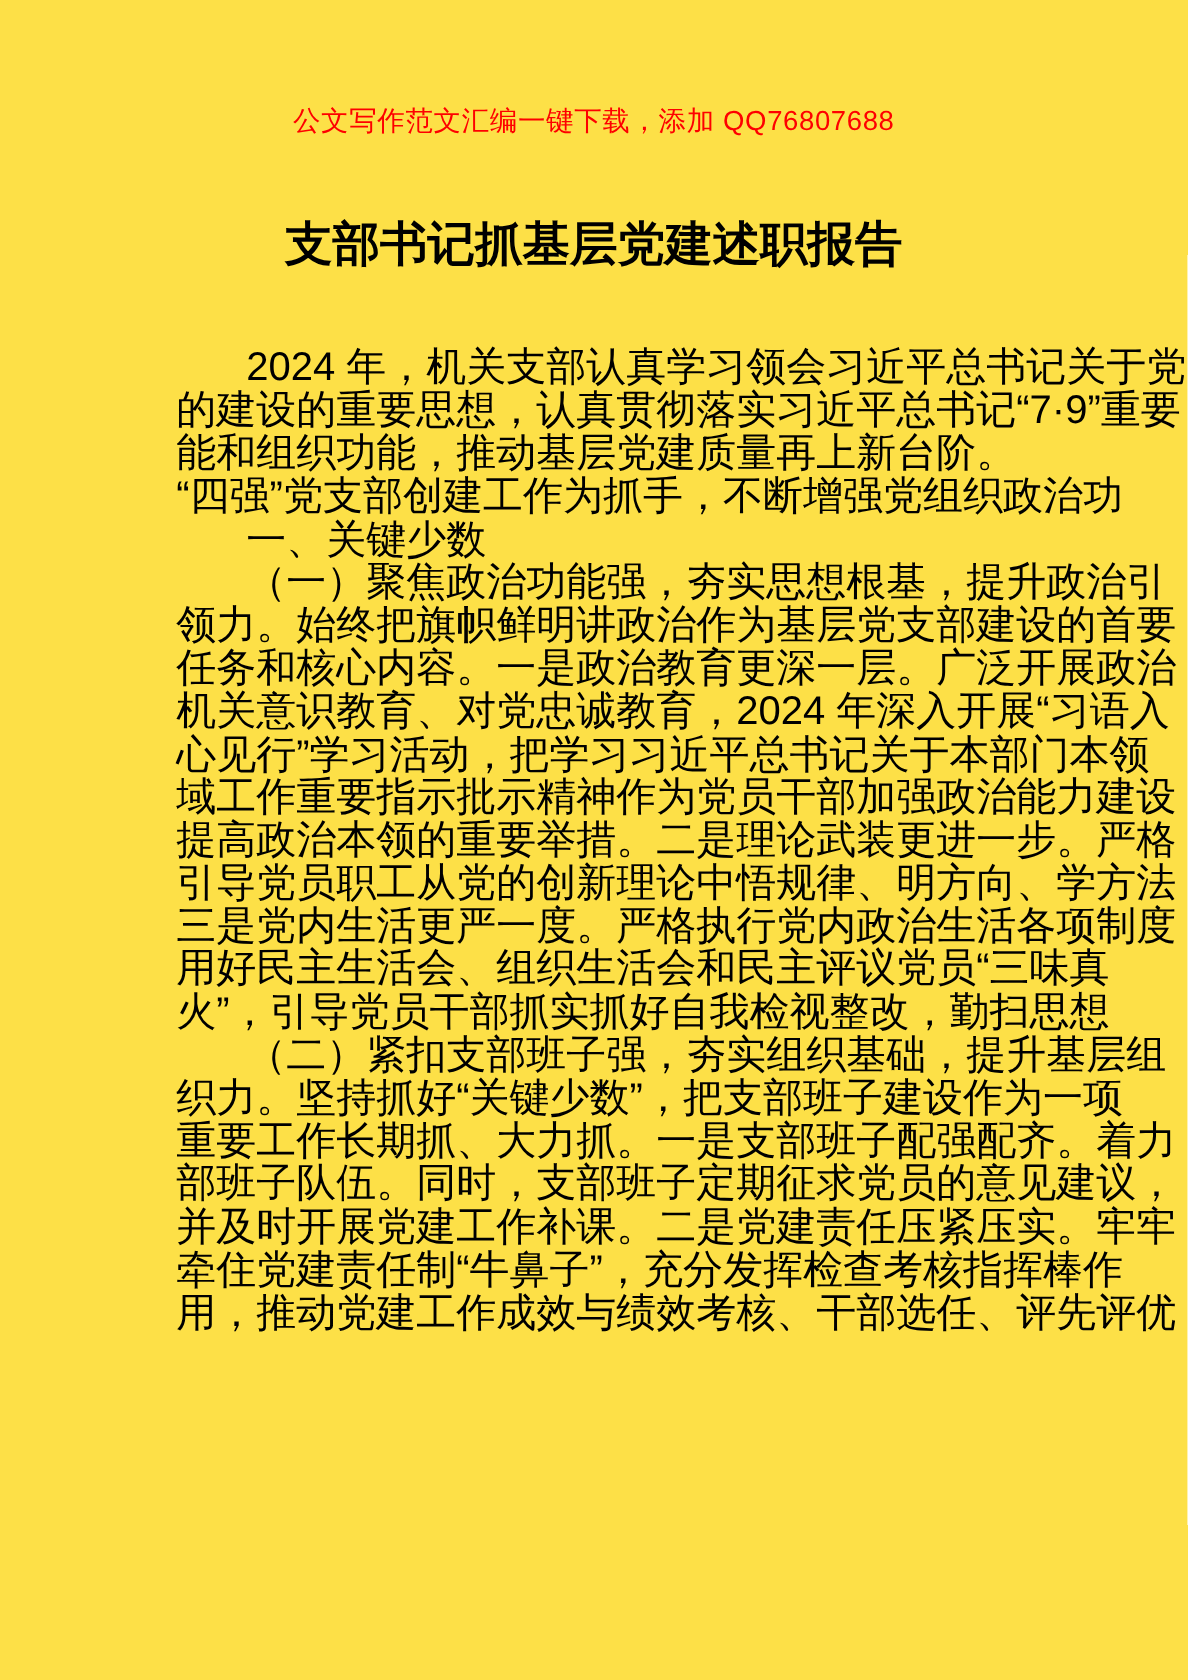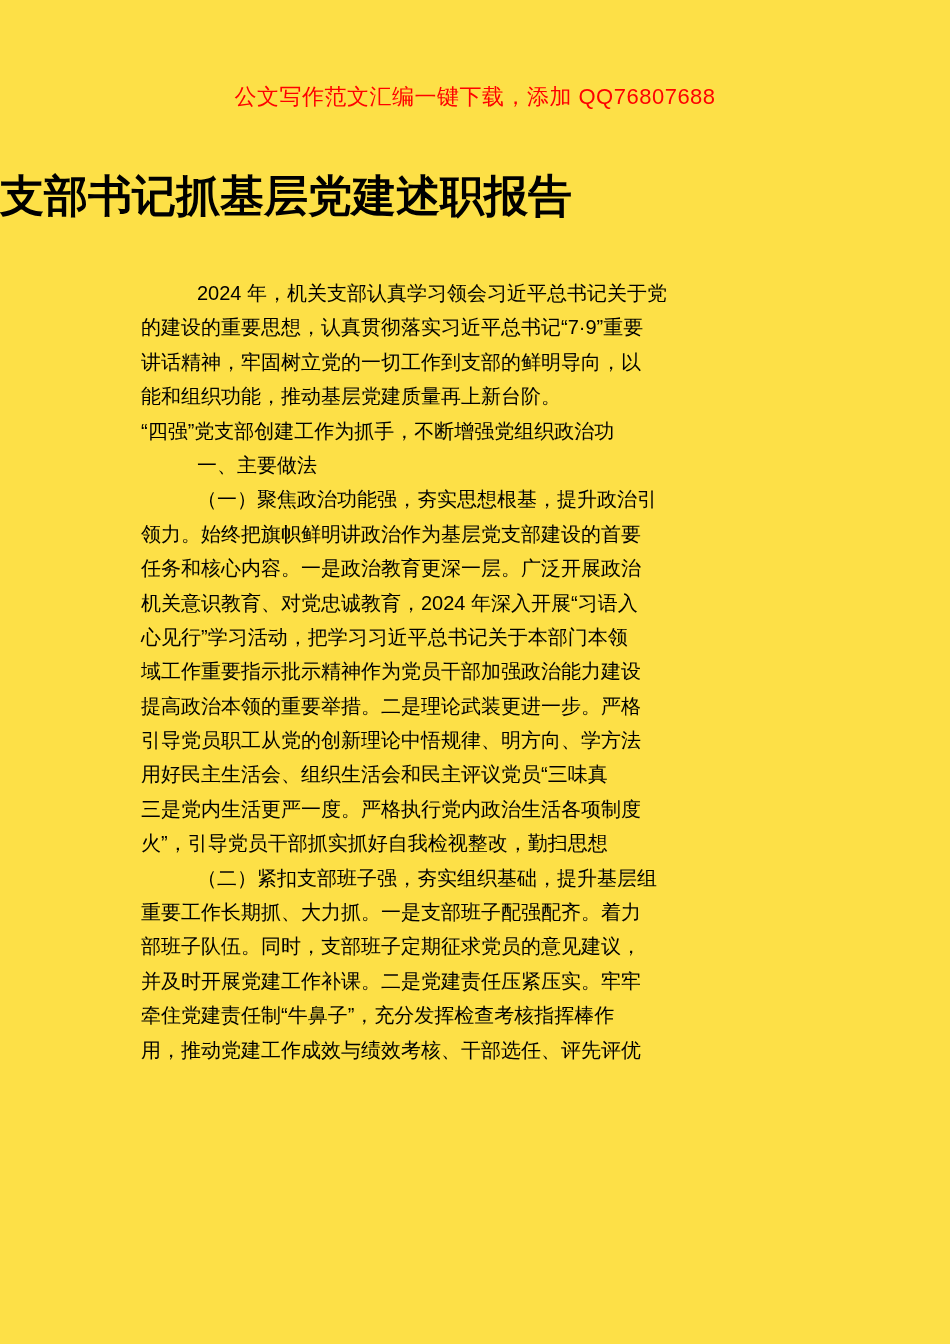--- a/index.html
+++ b/index.html
@@ -24,32 +24,33 @@
     font-size: 22px;
     line-height: 26px;
     font-weight: 400;
     letter-spacing: 0.5px;
   }
   .doc-title {
     position: absolute;
     top: 172px;
     left: 0;
     width: 100%;
-    font-size: 44px;
+    text-align: center;
+    font-size: 38px;
     line-height: 48px;
     font-weight: 700;
     color: #000000;
   }
   .doc-body {
     position: absolute;
     top: 276px;
     left: 141px;
     width: 700px;
     color: #000000;
-    font-size: 20px;
+    font-size: 32px;
   }
   .doc-body .line {
     height: 34.4px;
     line-height: 34.4px;
     white-space: nowrap;
     overflow: visible;
     text-align: justify;
   }
   .doc-body .line.first {
     text-indent: 56px;
@@ -59,35 +60,35 @@
 <body>
 
 <div class="page" style="background: #fde047;">
   <div class="promo" style="color: rgb(254, 0, 0);">公文写作范文汇编一键下载，添加 QQ76807688</div>
 
   <div class="doc-title">支部书记抓基层党建述职报告</div>
 
   <div class="doc-body">
       <div class="line first">2024 年，机关支部认真学习领会习近平总书记关于党</div>
       <div class="line">的建设的重要思想，认真贯彻落实习近平总书记“7·9”重要</div>
-      <div class="line">讲话精神，牢固树立党的一切工作到支部的鲜明导向，以</div>
       <div class="line">能和组织功能，推动基层党建质量再上新台阶。</div>
       <div class="line">“四强”党支部创建工作为抓手，不断增强党组织政治功</div>
-      <div class="line first">一、主要做法</div>
+      <div class="line first">一、关键少数</div>
       <div class="line first">（一）聚焦政治功能强，夯实思想根基，提升政治引</div>
       <div class="line">领力。始终把旗帜鲜明讲政治作为基层党支部建设的首要</div>
       <div class="line">任务和核心内容。一是政治教育更深一层。广泛开展政治</div>
       <div class="line">机关意识教育、对党忠诚教育，2024 年深入开展“习语入</div>
       <div class="line">心见行”学习活动，把学习习近平总书记关于本部门本领</div>
       <div class="line">域工作重要指示批示精神作为党员干部加强政治能力建设</div>
       <div class="line">提高政治本领的重要举措。二是理论武装更进一步。严格</div>
       <div class="line">引导党员职工从党的创新理论中悟规律、明方向、学方法</div>
+      <div class="line">三是党内生活更严一度。严格执行党内政治生活各项制度</div>
       <div class="line">用好民主生活会、组织生活会和民主评议党员“三味真</div>
-      <div class="line">三是党内生活更严一度。严格执行党内政治生活各项制度</div>
       <div class="line">火”，引导党员干部抓实抓好自我检视整改，勤扫思想</div>
       <div class="line first">（二）紧扣支部班子强，夯实组织基础，提升基层组</div>
+      <div class="line">织力。坚持抓好“关键少数”，把支部班子建设作为一项</div>
       <div class="line">重要工作长期抓、大力抓。一是支部班子配强配齐。着力</div>
       <div class="line">部班子队伍。同时，支部班子定期征求党员的意见建议，</div>
       <div class="line">并及时开展党建工作补课。二是党建责任压紧压实。牢牢</div>
       <div class="line">牵住党建责任制“牛鼻子”，充分发挥检查考核指挥棒作</div>
       <div class="line">用，推动党建工作成效与绩效考核、干部选任、评先评优</div>
     </div>
 </div>
 
 </body></html>

